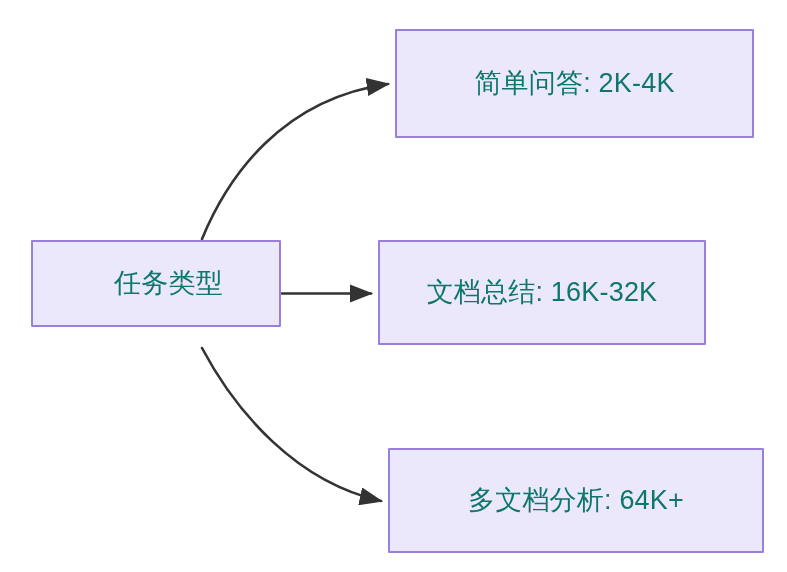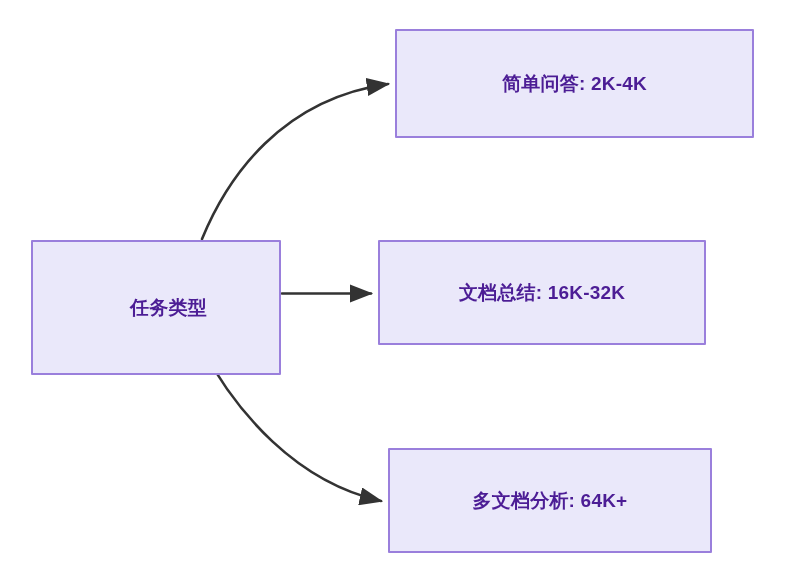--- a/index.html
+++ b/index.html
@@ -31,32 +31,32 @@
     box-sizing: border-box;
     background: #eae8fa;
     border: 2px solid #9a7fdc;
     border-radius: 1px;
     display: flex;
     align-items: center;
     justify-content: center;
     text-align: center;
   }
   .node-label {
-    color: #4c1d95;
-    font-size: 19px;
+    color: #0f766e;
+    font-size: 27px;
     line-height: 1.25;
     letter-spacing: 0.2px;
     white-space: nowrap;
-    font-weight: 700;
+    font-weight: 400;
   }
   
-  #node-root   { left: 31px;  top: 240px; width: 250px; height: 135px; padding-left: 25px; }
+  #node-root   { left: 31px;  top: 240px; width: 250px; height: 87px; padding-left: 25px; }
   #node-t0     { left: 395px; top: 29px;  width: 359px; height: 109px; }
   #node-t1     { left: 378px; top: 240px; width: 328px; height: 105px; }
-  #node-t2     { left: 388px; top: 448px; width: 324px; height: 105px; }
+  #node-t2     { left: 388px; top: 448px; width: 376px; height: 105px; }
 </style>
 </head>
 <body>
 
 <div id="canvas">
 
   <svg class="edges" viewBox="0 0 787 572" width="787" height="572" xmlns="http://www.w3.org/2000/svg">
     <defs>
       <marker id="arrowhead" markerWidth="9" markerHeight="7" refX="8.2" refY="3.5" orient="auto" markerUnits="strokeWidth">
         <path d="M0,0 L9,3.5 L0,7 z" fill="#333333"></path>

